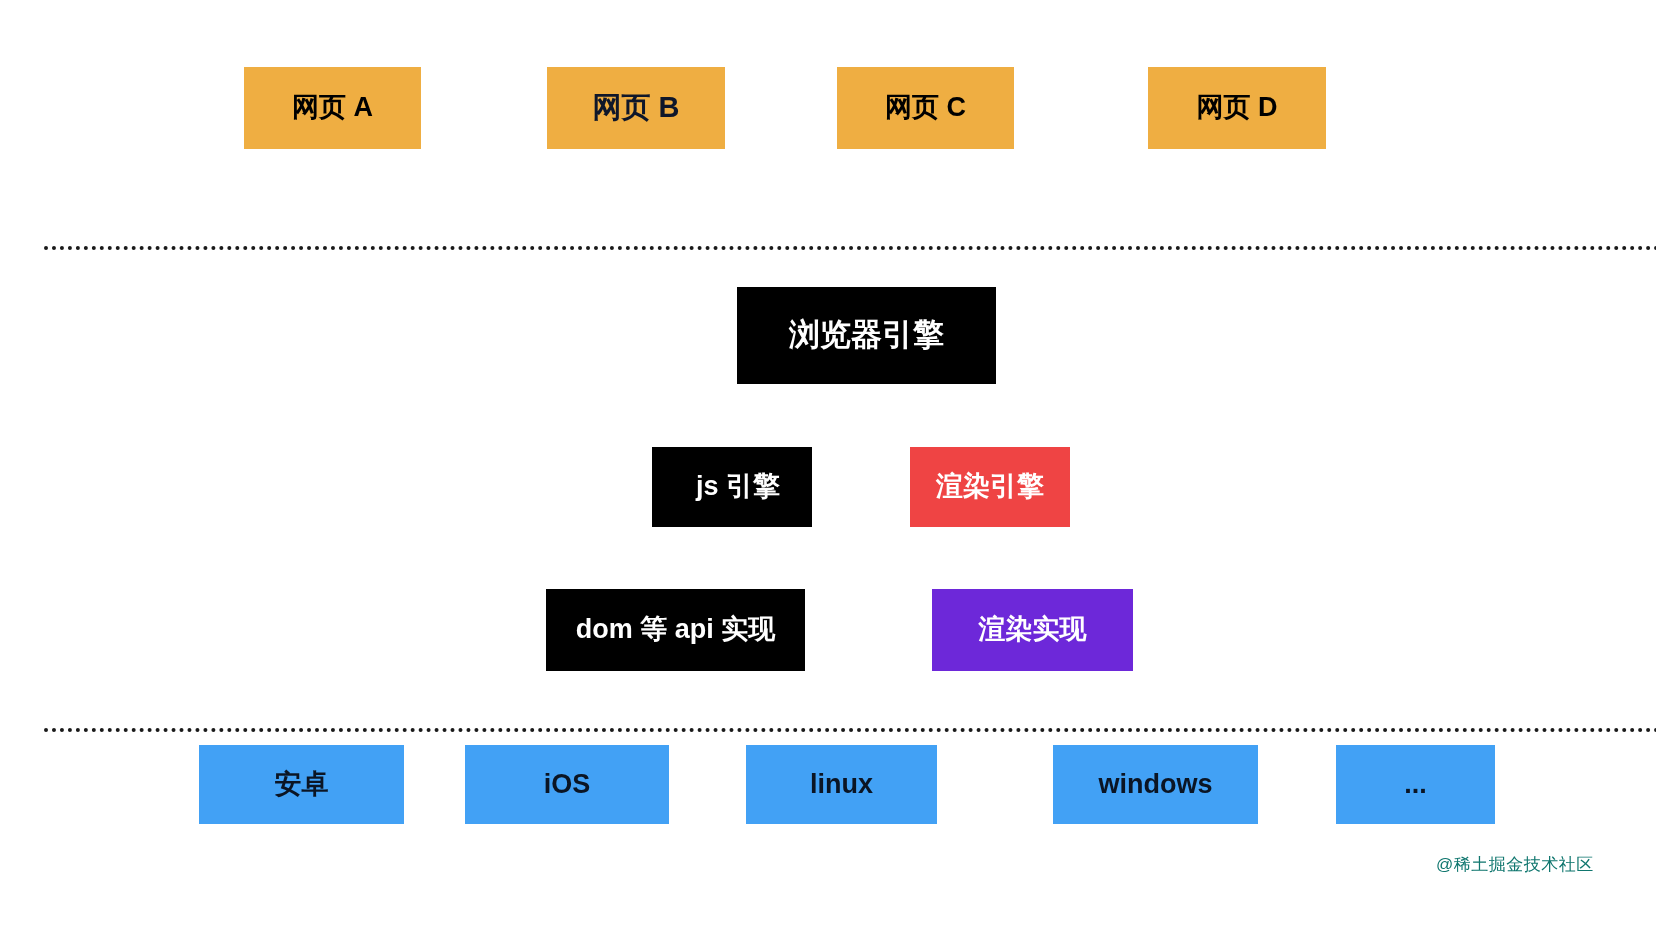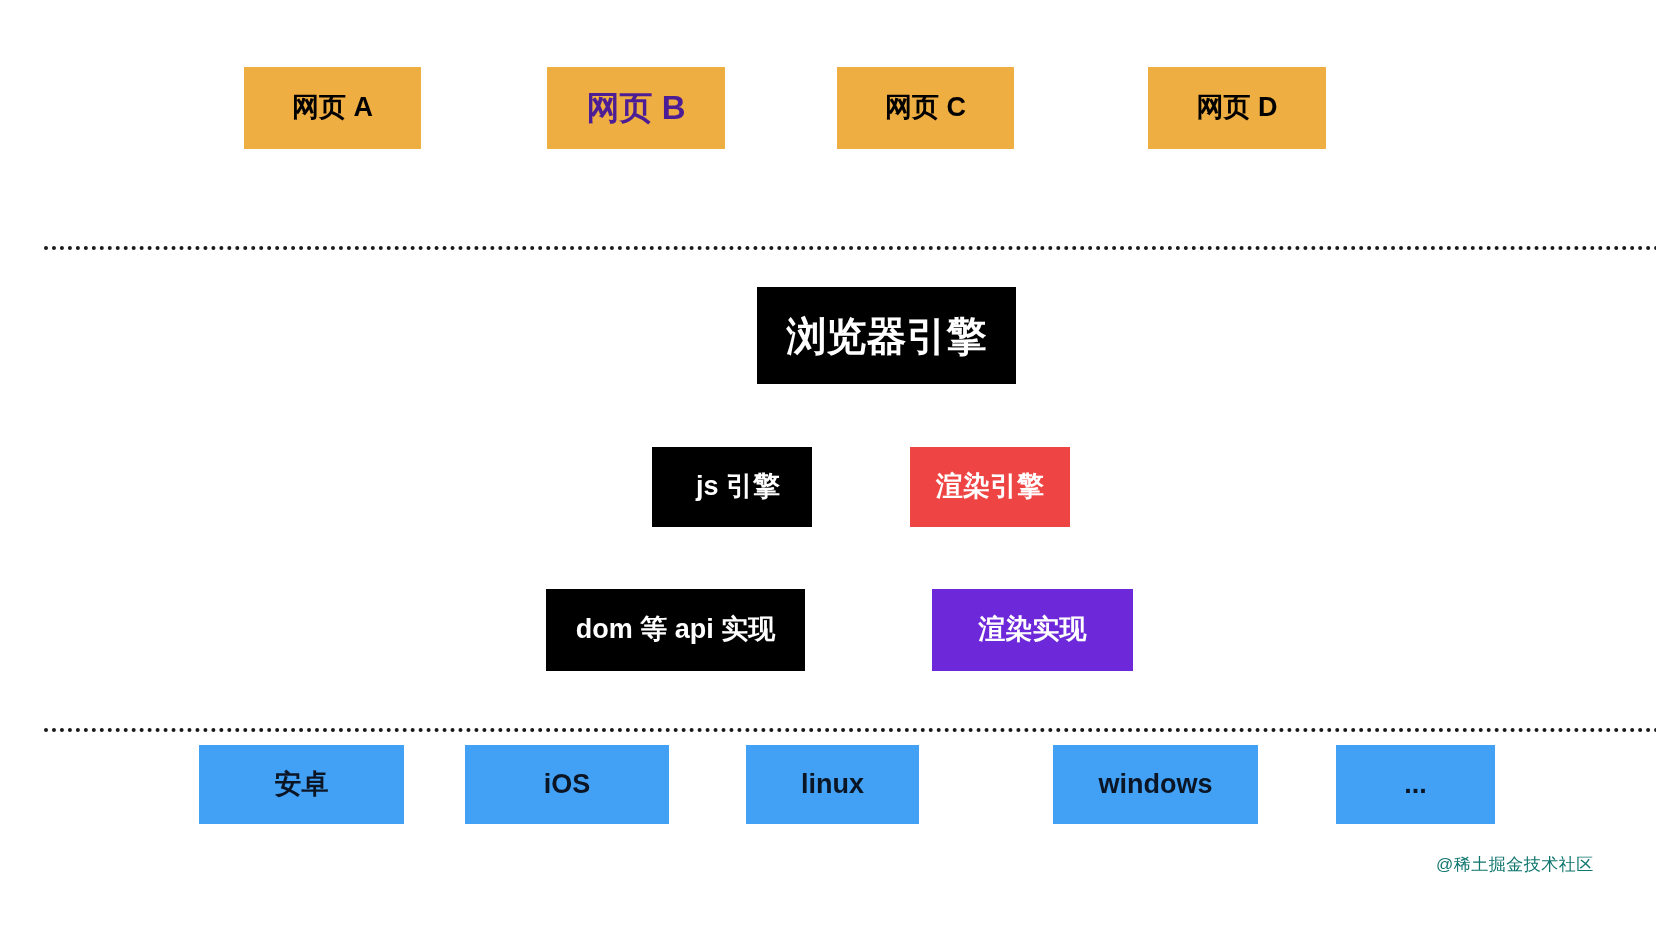--- a/index.html
+++ b/index.html
@@ -70,33 +70,33 @@
   }
 </style>
 </head>
 <body style="background: rgb(255, 255, 255);">
 
 <div id="canvas">
 
   <div class="box box-web" style="left: 200px; top: 67px; width: 177px; height: 82px; font-size: 27px; background: rgb(239, 174, 66); color: rgb(0, 0, 0);">
     <span>网页 A</span>
   </div>
-  <div class="box box-web" style="left: 503px; top: 67px; width: 178px; height: 82px; font-size: 33px; background: rgb(239, 174, 66); color: #4c1d95;">
+  <div class="box box-web" style="left: 503px; top: 67px; width: 178px; height: 82px; font-size: 29px; background: rgb(239, 174, 66); color: #0f172a;">
     <span>网页 B</span>
   </div>
   <div class="box box-web" style="left: 793px; top: 67px; width: 177px; height: 82px; font-size: 27px; background: rgb(239, 174, 66); color: rgb(0, 0, 0);">
     <span>网页 C</span>
   </div>
   <div class="box box-web" style="left: 1104px; top: 67px; width: 178px; height: 82px; font-size: 27px; background: rgb(239, 174, 66); color: rgb(0, 0, 0);">
     <span>网页 D</span>
   </div>
 
   <div class="divider" style="top: 246px; border-top-color: rgb(26, 26, 26);"></div>
 
-  <div class="box box-engine" style="left: 713px; top: 287px; width: 259px; height: 97px; font-size: 40px; background: rgb(0, 0, 0); color: rgb(255, 255, 255);">
+  <div class="box box-engine" style="left: 693px; top: 287px; width: 259px; height: 97px; font-size: 31px; background: rgb(0, 0, 0); color: rgb(255, 255, 255);">
     <span>浏览器引擎</span>
   </div>
   <div class="box box-engine" style="left: 608px; top: 447px; width: 160px; height: 80px; font-size: 27px; background: rgb(0, 0, 0); color: rgb(255, 255, 255); padding-left: 12px;">
     <span>js 引擎</span>
   </div>
   <div class="box box-engine" style="left: 866px; top: 447px; width: 160px; height: 80px; font-size: 27px; background: #ef4444; color: rgb(255, 255, 255);">
     <span>渲染引擎</span>
   </div>
   <div class="box box-engine" style="left: 502px; top: 589px; width: 259px; height: 82px; font-size: 27px; background: rgb(0, 0, 0); color: rgb(255, 255, 255);">
     <span>dom 等 api 实现</span>
@@ -106,21 +106,21 @@
   </div>
 
   <div class="divider" style="top: 728px; border-top-color: rgb(26, 26, 26);"></div>
 
   <div class="box box-os" style="left: 155px; top: 745px; width: 205px; height: 79px; font-size: 27px; background: rgb(66, 161, 245);">
     <span>安卓</span>
   </div>
   <div class="box box-os" style="left: 421px; top: 745px; width: 204px; height: 79px; font-size: 27px; background: rgb(66, 161, 245);">
     <span>iOS</span>
   </div>
-  <div class="box box-os" style="left: 702px; top: 745px; width: 173px; height: 79px; font-size: 27px; background: rgb(66, 161, 245); justify-content: center;">
+  <div class="box box-os" style="left: 702px; top: 745px; width: 191px; height: 79px; font-size: 27px; background: rgb(66, 161, 245); justify-content: center;">
     <span>linux</span>
   </div>
   <div class="box box-os" style="left: 1009px; top: 745px; width: 205px; height: 79px; font-size: 27px; background: rgb(66, 161, 245);">
     <span>windows</span>
   </div>
   <div class="box box-os" style="left: 1292px; top: 745px; width: 159px; height: 79px; font-size: 27px; background: rgb(66, 161, 245);">
     <span>...</span>
   </div>
 
   <div class="watermark" style="left: 1392px; top: 853px; color: #0f766e;">@稀土掘金技术社区</div>

